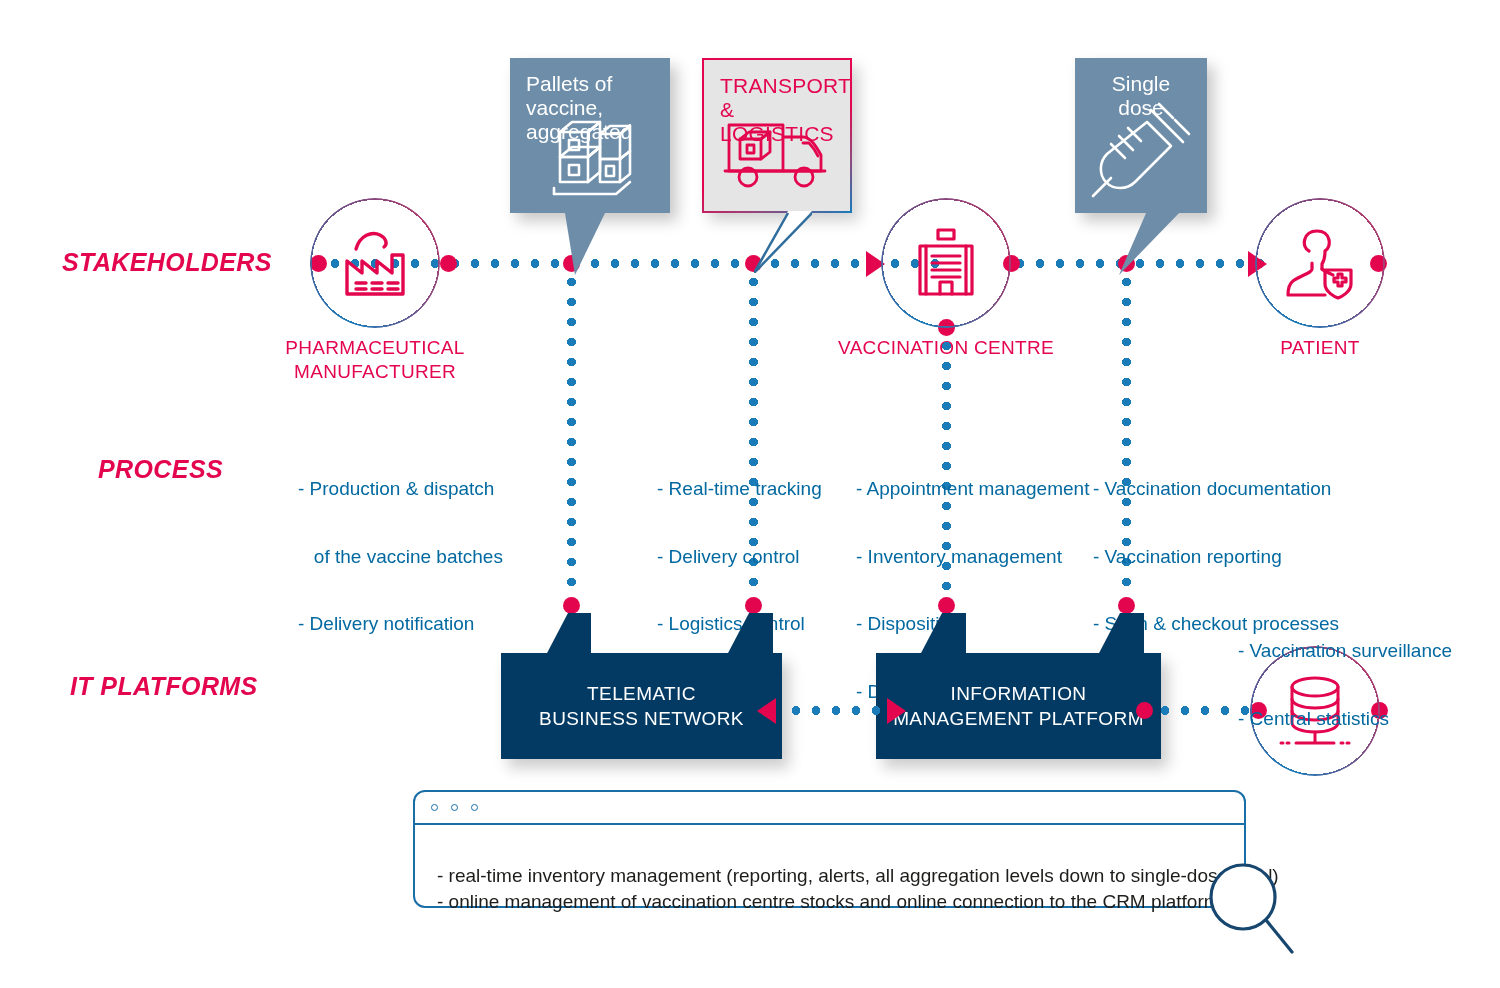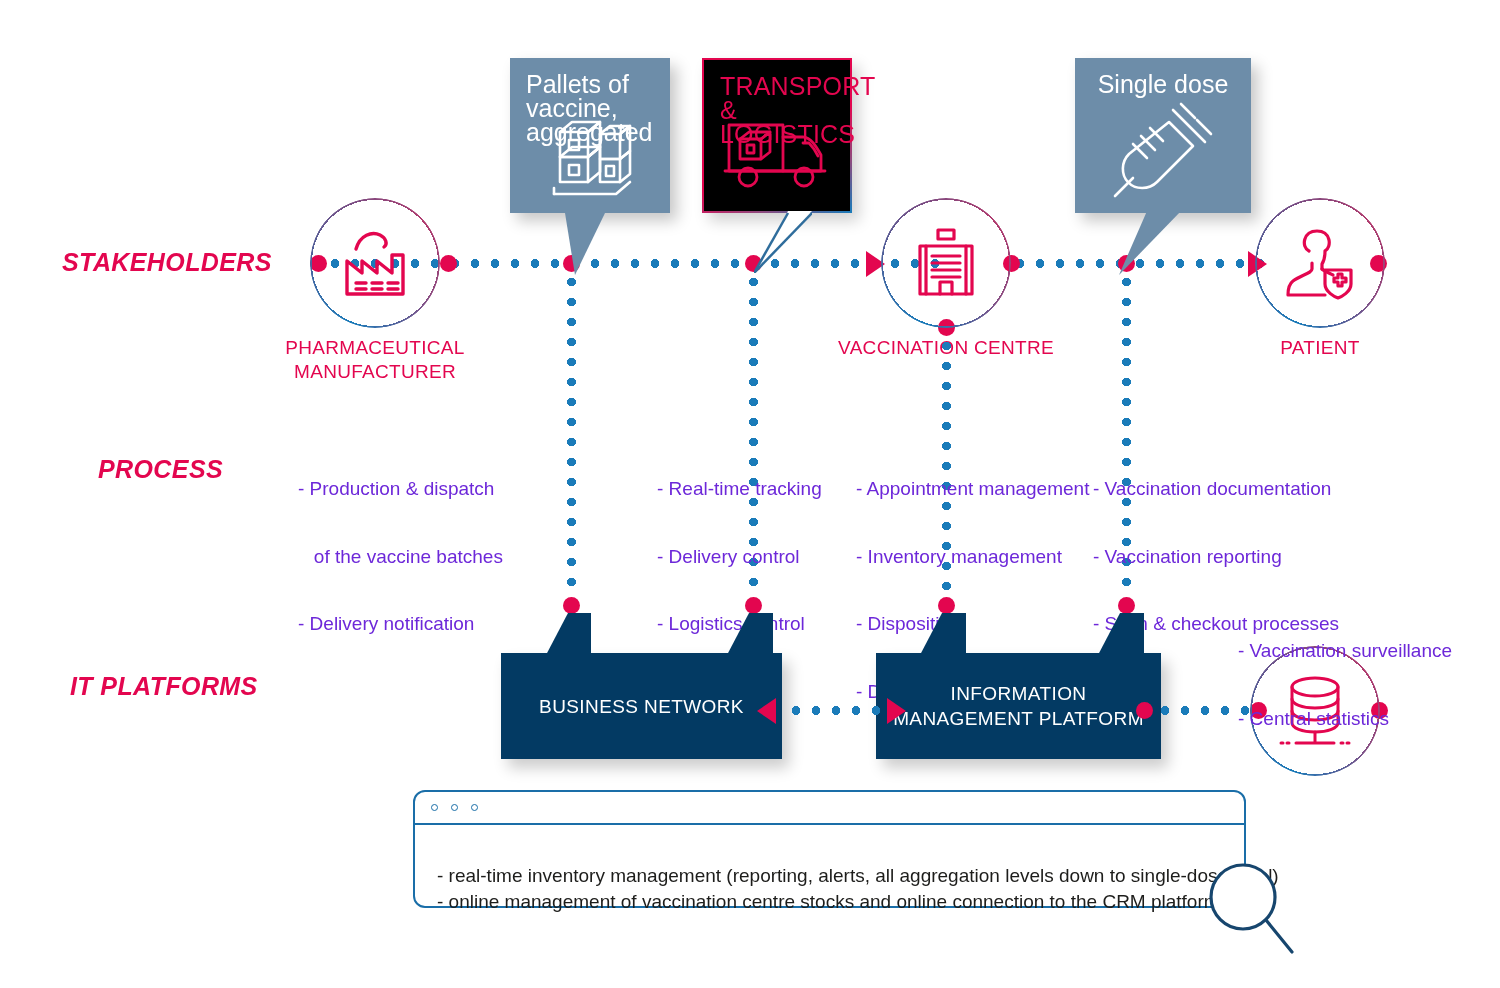--- a/index.html
+++ b/index.html
@@ -56,32 +56,32 @@
 
   
   .callout{position:absolute;}
   .callout .box{
     position:relative;width:100%;height:100%;box-sizing:border-box;
     padding:14px 16px 0 16px;
     box-shadow:7px 8px 14px rgba(0,0,0,.22);
   }
   .callout.filled .box{background:#6d8da9;}
   .callout.outlined .box{
-    background:#000000;border:2.5px solid;
+    background:#e5e5e5;border:2.5px solid;
     border-image:linear-gradient(150deg,#e3064f 0%,#e3064f 55%,#8f4a7e 78%,#1a7bb9 100%) 1;
     box-shadow:7px 8px 14px rgba(0,0,0,.18);
   }
-  .callout .title{font-size:25px;line-height:24px;}
+  .callout .title{font-size:21px;line-height:24px;}
   .callout.filled .title{color:#ffffff;}
   .callout.outlined .title{color:#e3064f;letter-spacing:.2px;}
   .callout .glyph{position:absolute;left:0;right:0;display:flex;justify-content:center;}
 
   
   .proc{
-    position:absolute;font-size:19px;line-height:22.5px;color:#6d28d9;white-space:pre;
+    position:absolute;font-size:19px;line-height:22.5px;color:#0369a1;white-space:pre;
   }
 
   
   .itbox{
     position:absolute;background:#033a63;
     box-shadow:7px 9px 14px rgba(0,0,0,.20);
   }
   .itbox .lbl{
     position:absolute;left:0;right:0;top:50%;transform:translateY(-50%);
     text-align:center;color:#ffffff;font-size:19px;line-height:25px;letter-spacing:.4px;
@@ -258,21 +258,21 @@
         </svg>
       </div>
     </div>
     <svg class="abs" style="left:52px;top:153px;" width="58" height="62">
       <polygon points="0,62 34,0 58,0" fill="#ffffff" stroke="none"></polygon>
       <polyline points="0,62 34,2" fill="none" stroke="#2f6d9c" stroke-width="2.5"></polyline>
       <polyline points="0,62 58,2" fill="none" stroke="#2f6d9c" stroke-width="2.5"></polyline>
     </svg>
   </div>
 
-  <div class="callout filled" style="left:1075px;top:58px;width:176px;height:155px;">
+  <div class="callout filled" style="left:1075px;top:58px;width:132px;height:155px;">
     <div class="box">
       <div class="title" style="text-align:center;">
         <div>Single dose</div>
       </div>
       <div class="glyph" style="top:42px;">
         <svg width="104" height="100" viewBox="0 0 104 100">
           <g fill="none" stroke="#ffffff" stroke-width="2.6" stroke-linejoin="round" stroke-linecap="round">
             <path d="M62 10 L94 42"></path>
             <path d="M70 4 L84 18 M86 20 L100 34"></path>
             <path d="M58 22 L82 46 L46 82 C38 90, 24 90, 17 82 C10 75, 10 62, 18 54 Z"></path>
@@ -316,20 +316,21 @@
     <div>- Digital processing</div>
   </div>
   <div class="proc" style="left:1093px;top:433px;">
     <div>- Vaccination documentation</div>
     <div>- Vaccination reporting</div>
     <div>- Scan &amp; checkout processes</div>
   </div>
 
   <div class="itbox" style="left:501px;top:653px;width:281px;height:106px;">
     <div class="lbl">
+      <div>TELEMATIC</div>
       <div>BUSINESS NETWORK</div>
     </div>
   </div>
   <svg class="abs" style="left:501px;top:613px;" width="281px" height="42">
     <polygon points="67,0 90,0 90,42 45,42" fill="#033a63"></polygon>
     <polygon points="248,0 272,0 272,42 226,42" fill="#033a63"></polygon>
   </svg>
 
   <div class="itbox" style="left:876px;top:653px;width:285px;height:106px;">
     <div class="lbl">

